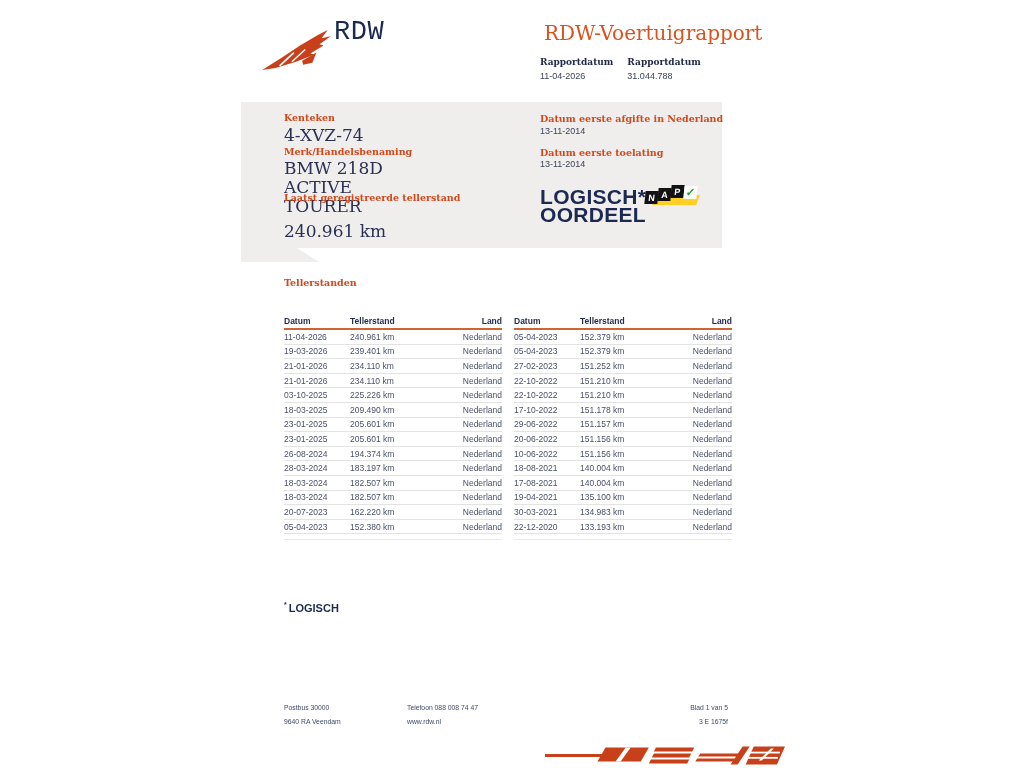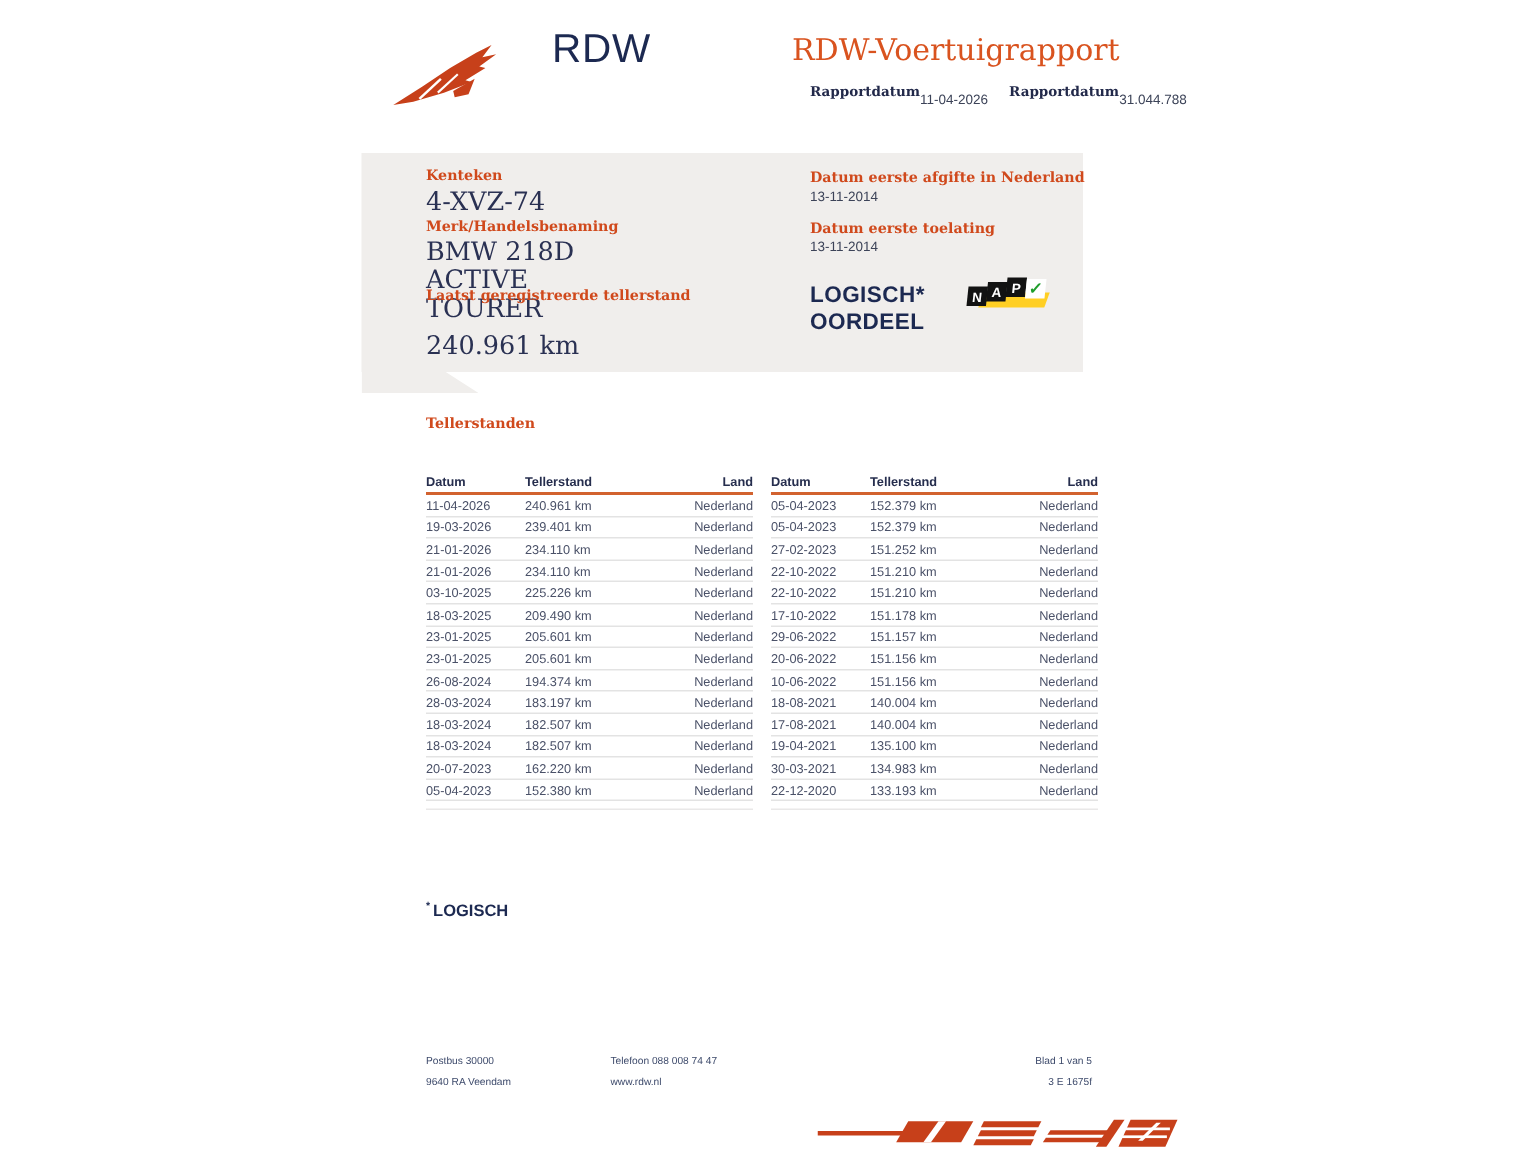--- a/index.html
+++ b/index.html
@@ -6,43 +6,43 @@
   html,body { background:#ffffff; }
   .page {
     position:relative; width:1024px; height:768px; background:#ffffff;
     font-family:"Liberation Sans", sans-serif; overflow:hidden;
   }
   .abs { position:absolute; }
 
   
   .logo-wing { left:261px; top:29px; width:72px; height:43px; }
   .logo-text {
-    left:334px; top:17px; font-family:Liberation Sans, sans-serif;
-    font-size:27px; color:#1c2951; letter-spacing:.5px;margin-left:34px;
+    left:334px; top:17px; font-family:Liberation Mono, monospace;
+    font-size:27px; color:#1c2951; letter-spacing:.5px;
   }
   .doc-title {
-    left:528px; top:21px; font-family:"DejaVu Serif", serif;
+    left:544px; top:21px; font-family:"DejaVu Serif", serif;
     font-size:20px; color:#d9531f;
   }
   .meta { left:540px; top:57px; display:flex; gap:14px; }
-  .meta .pair { display:flex; flex-direction:row; }
+  .meta .pair { display:flex; flex-direction:column; }
   .meta .lbl { font-family:"DejaVu Serif", serif; font-weight:bold; font-size:9px; color:#22294a; }
   .meta .val { font-size:9px; color:#3c4358; margin-top:4px; }
 
   
   .sumbox { left:241px; top:102px; width:481px; height:146px; background:#f0eeec; }
   .sumtab {
     left:241px; top:248px; width:78px; height:14px; background:#f0eeec;
     clip-path:polygon(0 0, 72% 0, 100% 100%, 0 100%);
   }
   .olabel { font-family:"DejaVu Serif", serif; font-weight:bold; font-size:9.5px; color:#d0491c; }
   .bigval { font-family:"DejaVu Serif", serif; font-size:17px; color:#2a3153; }
   .smval  { font-size:9px; color:#3c4358; }
   .oordeel {
-    font-weight:bold; font-size:15px; color:#1c2951; line-height:18px; letter-spacing:.3px;
+    font-weight:bold; font-size:21px; color:#1c2951; line-height:18px; letter-spacing:.3px;
   }
 
   
   .nap { left:645px; top:182px; width:56px; height:28px; }
   .nap .swoosh {
     position:absolute; left:9px; top:13px; width:44px; height:10px;
     background:#ffcf24; transform:skewX(-20deg);
   }
   .nap .tile {
     position:absolute; width:13px; height:13px; background:#121212;

